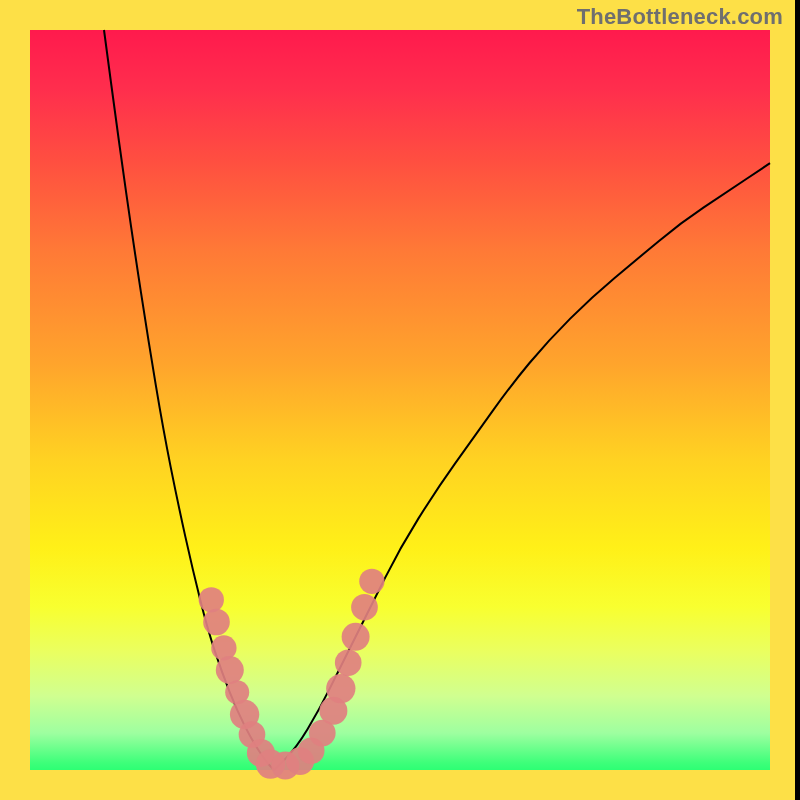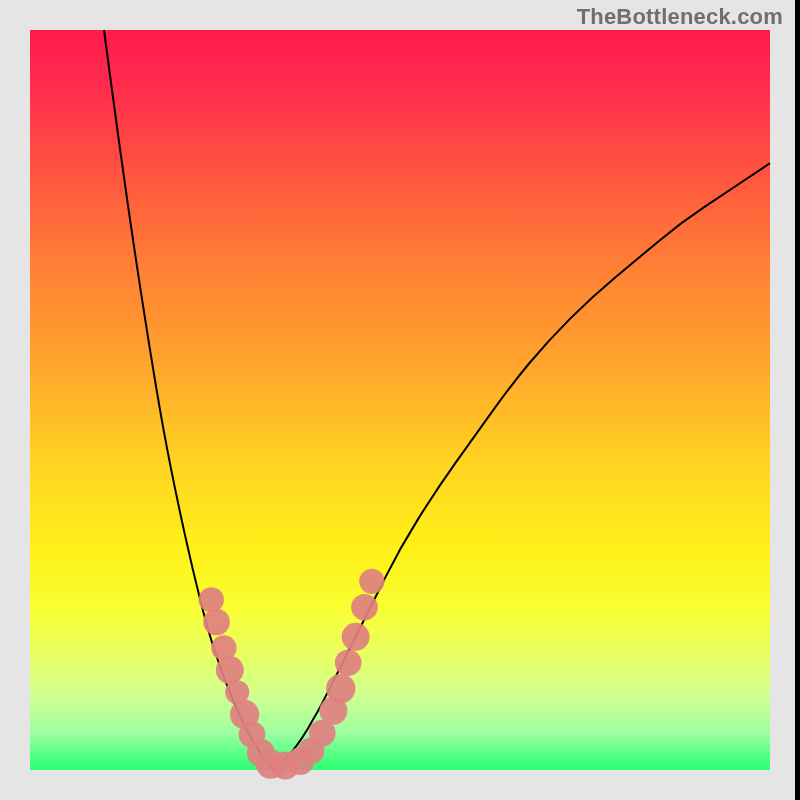--- a/index.html
+++ b/index.html
@@ -9,21 +9,21 @@
     height: 800px;
     background: #000;
     overflow: hidden;
   }
   .frame {
     position: absolute;
     left: 0;
     top: 0;
     width: 795px;
     height: 800px;
-    background: #e5e5e5;
+    background: #fde047;
   }
   .plot-area {
     position: absolute;
     left: 30px;
     top: 30px;
     width: 740px;
     height: 740px;
     background: linear-gradient(to bottom,
       #ff1a4d 0%,
       #ff2e4d 8%,

